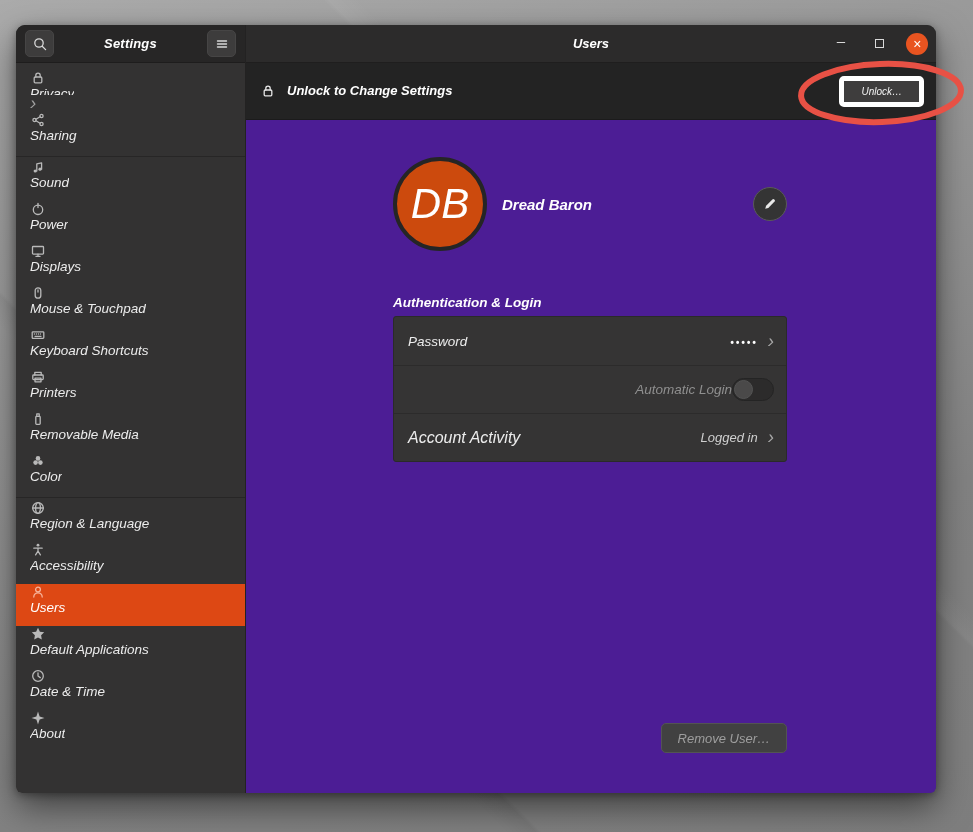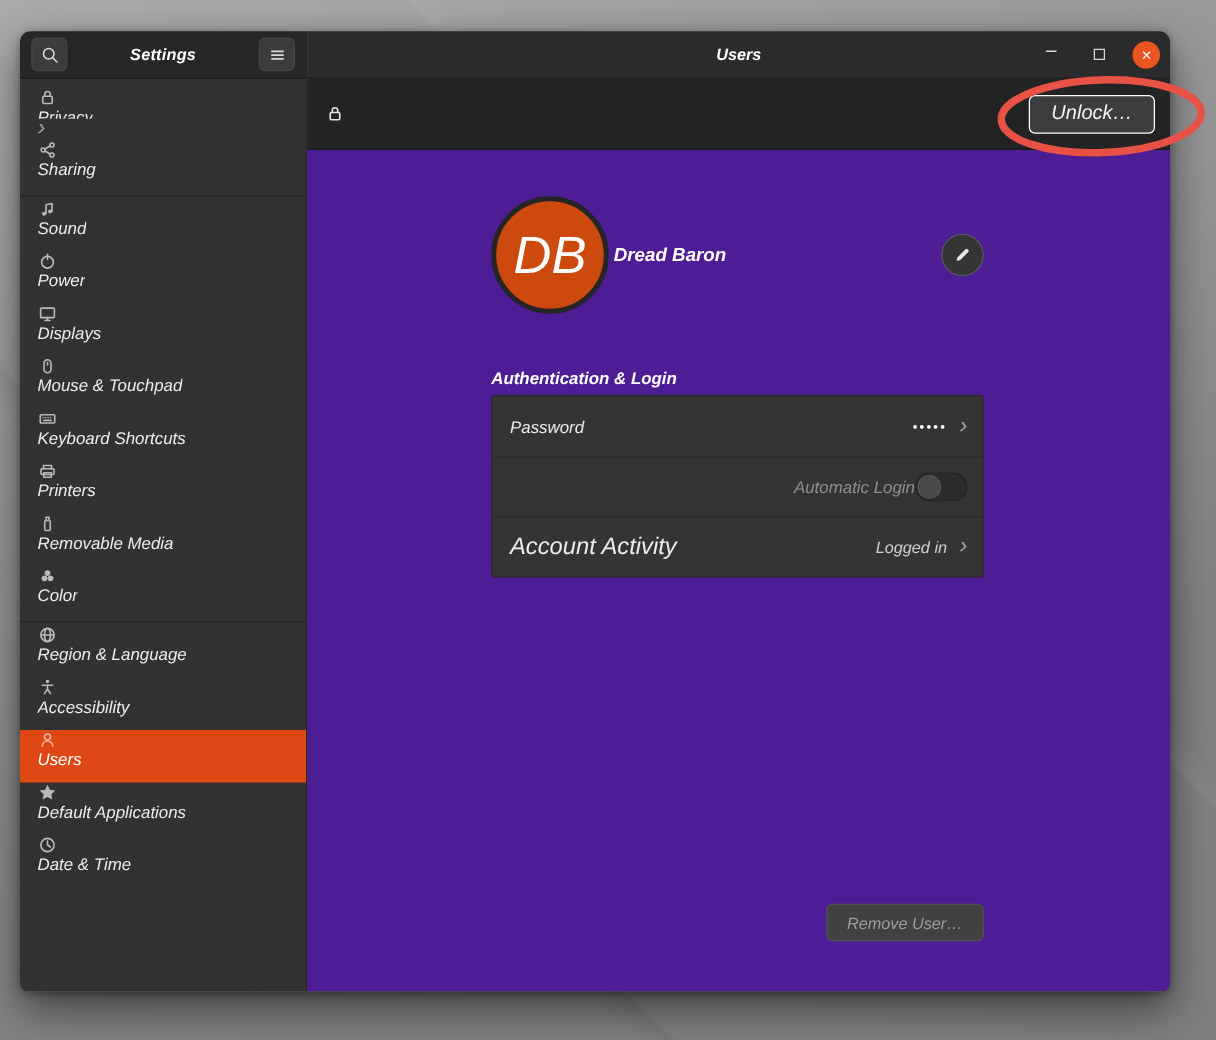--- a/index.html
+++ b/index.html
@@ -42,28 +42,28 @@
   .wc-max .maxbox{width:9px;height:9px;border:1.4px solid #d9d9d9;}
   .wc-close{border-radius:50%;background:#E95420;color:#fff;font-size:14px;line-height:1;}
   
   .banner{height:57px;background:#232323;border-bottom:1px solid #1b1b1b;
     display:flex;align-items:center;padding:0 12px 0 14px;flex:0 0 auto;}
   .banner .ico{color:#e6e6e6;flex:0 0 auto;margin-right:11px;}
   .banner-text{flex:1;min-width:0;}
   .banner-title{color:#fff;font-weight:bold;font-size:13px;line-height:16px;}
   .banner-sub{color:#d2d2d2;font-size:12.5px;line-height:16px;}
   .unlock-btn{flex:0 0 auto;height:31px;padding:0 17px;border-radius:5px;background:#3e3d3d;
-    border:1px solid #ffffff;color:#f2f2f2;font-size:16px;display:flex;align-items:center;cursor:pointer;}
+    border:5px solid #ffffff;color:#f2f2f2;font-size:10px;display:flex;align-items:center;cursor:pointer;}
   
   .content{flex:1;position:relative;background:#4c1d95;}
   .panel{position:absolute;left:147px;top:37px;width:394px;height:625px;}
   .user-row{height:94px;display:flex;align-items:center;}
   .avatar{width:94px;height:94px;border-radius:50%;background:#cc4a0d;border:4px solid #252525;
     display:flex;align-items:center;justify-content:center;color:#fff;font-size:42px;flex:0 0 auto;}
-  .uname{margin-left:4px;color:#fff;font-weight:bold;font-size:15px;}
+  .uname{margin-left:15px;color:#fff;font-weight:bold;font-size:15px;}
   .edit-btn{margin-left:auto;width:34px;height:34px;border-radius:50%;background:#343434;
     border:1px solid #5a5a5a;display:flex;align-items:center;justify-content:center;
     color:#e8e8e8;cursor:pointer;}
   .sec-head{margin-top:44px;margin-bottom:6px;color:#fff;font-weight:bold;font-size:13.5px;}
   .listbox{border:1px solid #2a2a2a;border-radius:3px;background:#353434;}
   .lrow{height:48px;display:flex;align-items:center;padding:0 12px 0 14px;font-size:13.5px;color:#ececec;cursor:pointer;}
   .lrow + .lrow{border-top:1px solid #2c2b2b;}
   .lrow .rlabel{flex:1;}
   .lrow.dim{color:#8f8f8f;cursor:default;text-align:right;}
   .dots{color:#fff;font-size:10px;font-weight:bold;letter-spacing:2px;margin-right:10px;margin-top:2px;}
@@ -275,40 +275,47 @@
               <use href="#i-star"></use>
             </svg>
             <span class="slabel">Default Applications</span>
           </div>
           <div class="srow">
             <svg class="ico" width="16" height="16" fill="none" stroke="currentColor" stroke-width="1.3" stroke-linecap="round" stroke-linejoin="round">
               <use href="#i-clock"></use>
             </svg>
             <span class="slabel">Date &amp; Time</span>
           </div>
+          <div class="srow">
+            <svg class="ico" width="16" height="16" fill="none" stroke="currentColor" stroke-width="1.3" stroke-linecap="round" stroke-linejoin="round">
+              <use href="#i-sparkle"></use>
+            </svg>
+            <span class="slabel">About</span>
+          </div>
         </div>
     </div>
 
     <div class="main">
       <div class="titlebar">
         <div class="tb-title">Users</div>
         <div class="tb-controls">
           <div class="wc wc-min">–</div>
           <div class="wc wc-max">
               <span class="maxbox"></span>
             </div>
           <div class="wc wc-close">×</div>
         </div>
       </div>
 
       <div class="banner">
         <svg class="ico" width="16" height="16" fill="none" stroke="currentColor" stroke-width="1.3" stroke-linecap="round">
             <use href="#i-lock"></use>
           </svg>
         <div class="banner-text">
+          <div class="banner-title">Unlock to Change Settings</div>
         </div>
         <div class="unlock-btn">Unlock…</div>
       </div>
 
       <div class="content">
         <div class="panel">
 
           <div class="user-row">
             <div class="avatar">DB</div>
             <div class="uname">Dread Baron</div>
@@ -327,21 +334,21 @@
               <div class="dots">•••••</div>
               <div class="lchev">›</div>
             </div>
             <div class="lrow dim">
               <div class="rlabel">Automatic Login</div>
               <div class="toggle">
                   <div class="knob"></div>
                 </div>
             </div>
             <div class="lrow">
-              <div class="rvalue" style="flex:1;color:#ececec;font-size:19px;">Account Activity</div>
+              <div class="rvalue" style="flex:1;color:#ececec;font-size:16px;">Account Activity</div>
               <div class="rvalue">Logged in</div>
               <div class="lchev">›</div>
             </div>
           </div>
 
           <div class="remove-btn">Remove User…</div>
         </div>
       </div>
     </div>
   </div>

